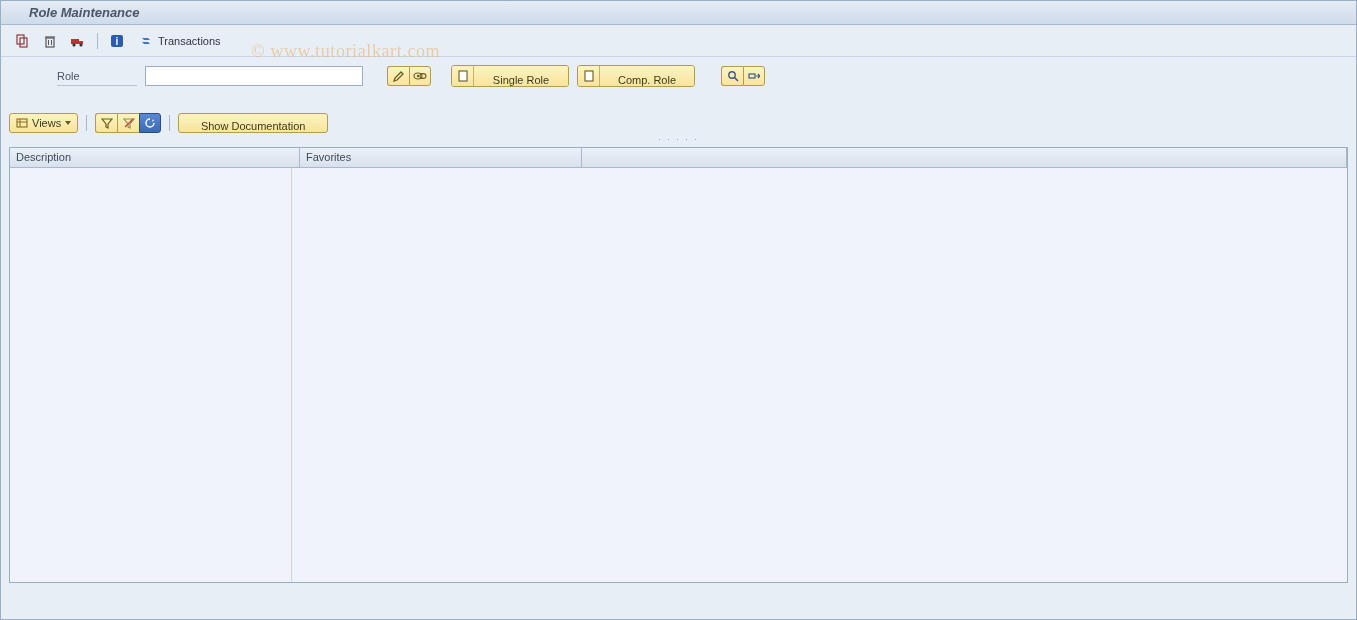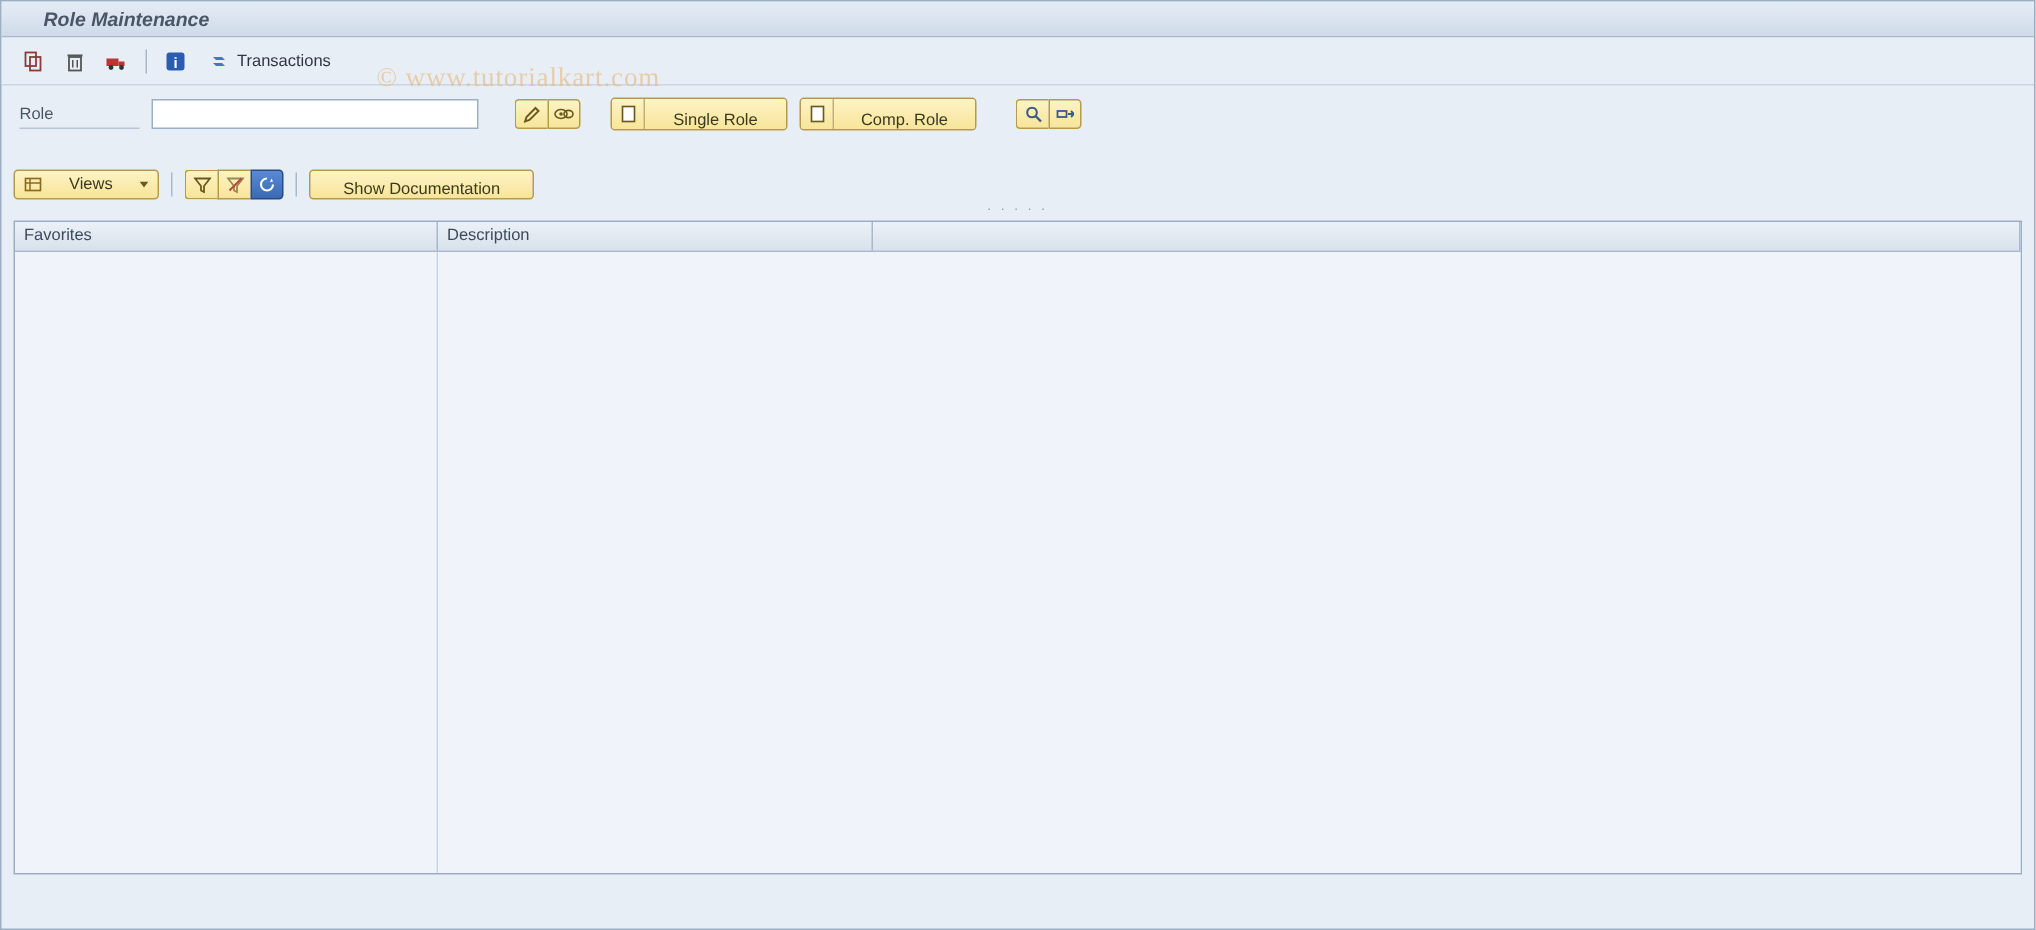--- a/index.html
+++ b/index.html
@@ -70,20 +70,21 @@
     align-items: center;
     margin-bottom: 6px;
     height: 22px;
     gap: 8px;
   }
   .form-label {
     width: 80px;
     color: #4a5568;
     border-bottom: 1px solid #b8c4d4;
     padding: 3px 0;
+    margin-left: 44px;
   }
   .form-input {
     width: 218px;
     height: 20px;
     border: 1px solid #9aaec4;
     background: #fff;
     padding: 0 4px;
     font-size: 11px;
   }
   .icon-btn-group {
@@ -182,21 +183,21 @@
     height: 8px;
     line-height: 4px;
   }
   .views-btn {
     height: 20px;
     border: 1px solid #b69b4c;
     background: linear-gradient(to bottom, #fdf3c5, #f8e599);
     display: inline-flex;
     align-items: center;
     padding: 0 6px;
-    gap: 18px;
+    gap: 4px;
     cursor: pointer;
     border-radius: 3px;
     color: #3a3a1f;
     font-size: 11px;
   }
 </style>
 </head>
 <body>
 
 <div class="title-bar">
@@ -337,21 +338,21 @@
   <div class="tb-sep"></div>
   <button class="text-yellow-btn" style="width:150px;justify-content:center">
     <span>Show Documentation</span>
   </button>
 </div>
 
 <div class="handle-dots">. . . . .</div>
 
 <div class="table-wrap">
   <div class="tbl-head">
+    <div class="tbl-head-cell col-desc">Description</div>
     <div class="tbl-head-cell col-fav">Favorites</div>
-    <div class="tbl-head-cell col-desc">Description</div>
     <div class="tbl-head-cell col-rest"></div>
   </div>
   <div class="tbl-body">
     <div class="col-fav"></div>
     <div style="flex:1"></div>
   </div>
 </div>
 
 </body></html>

